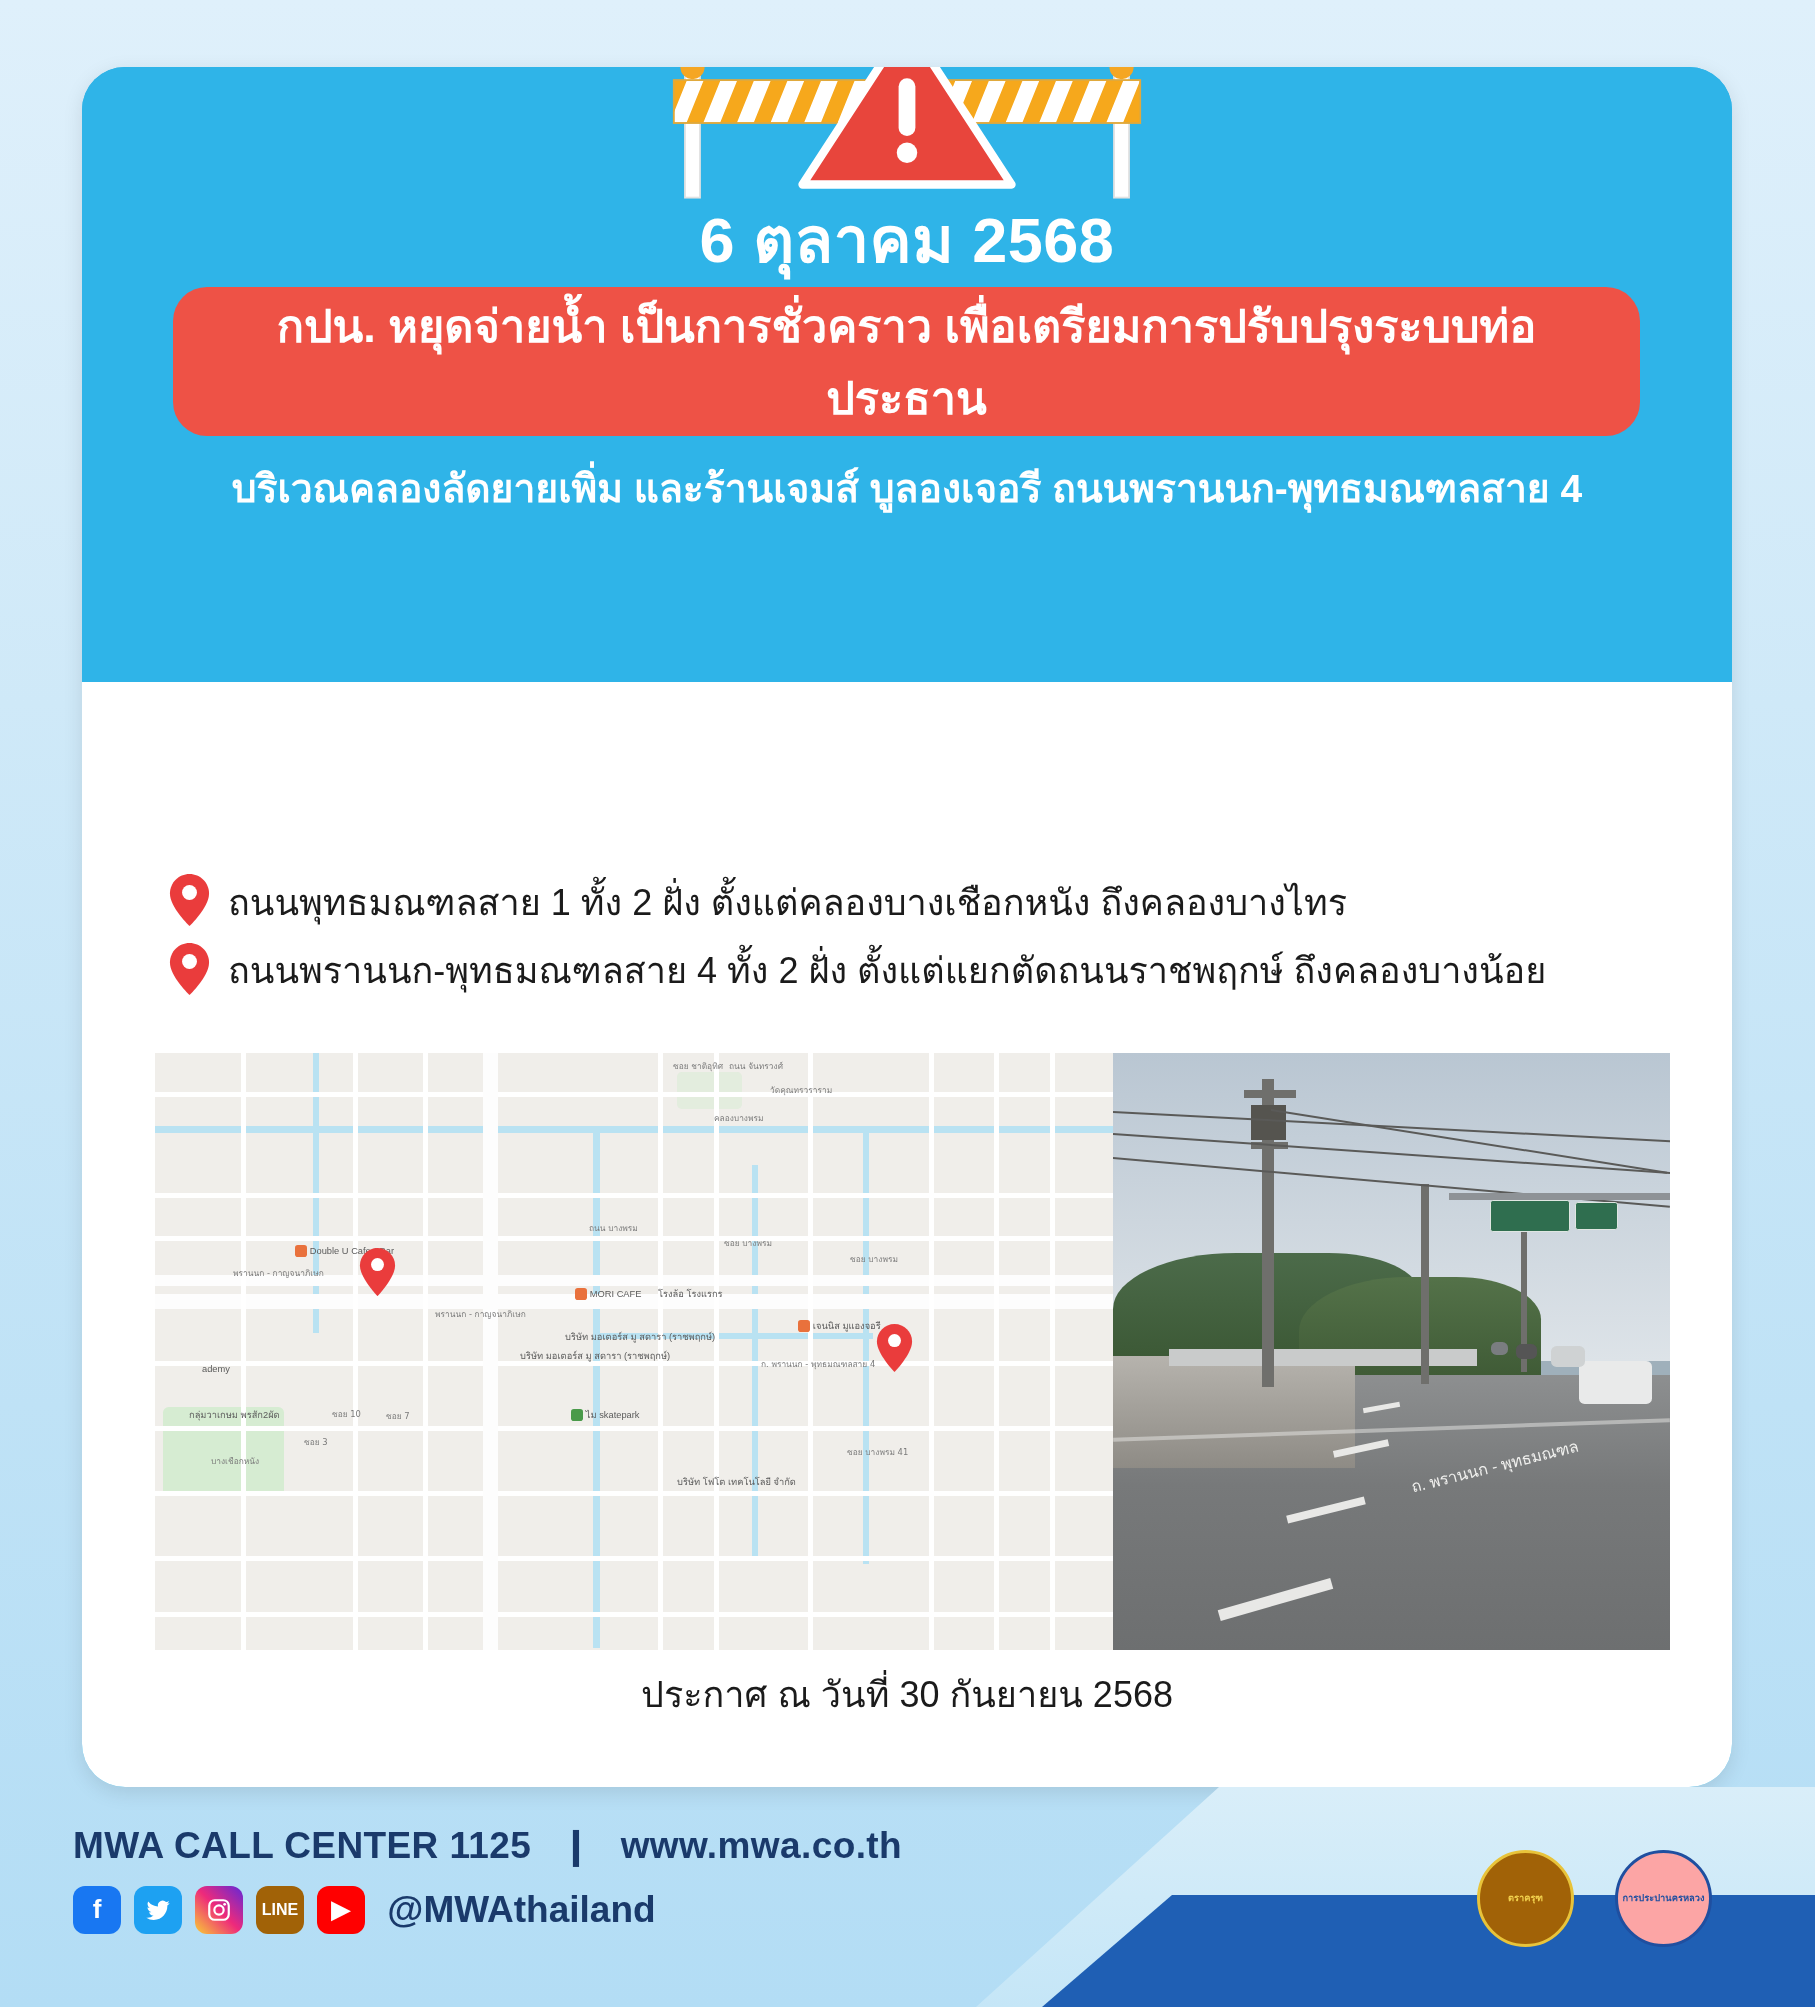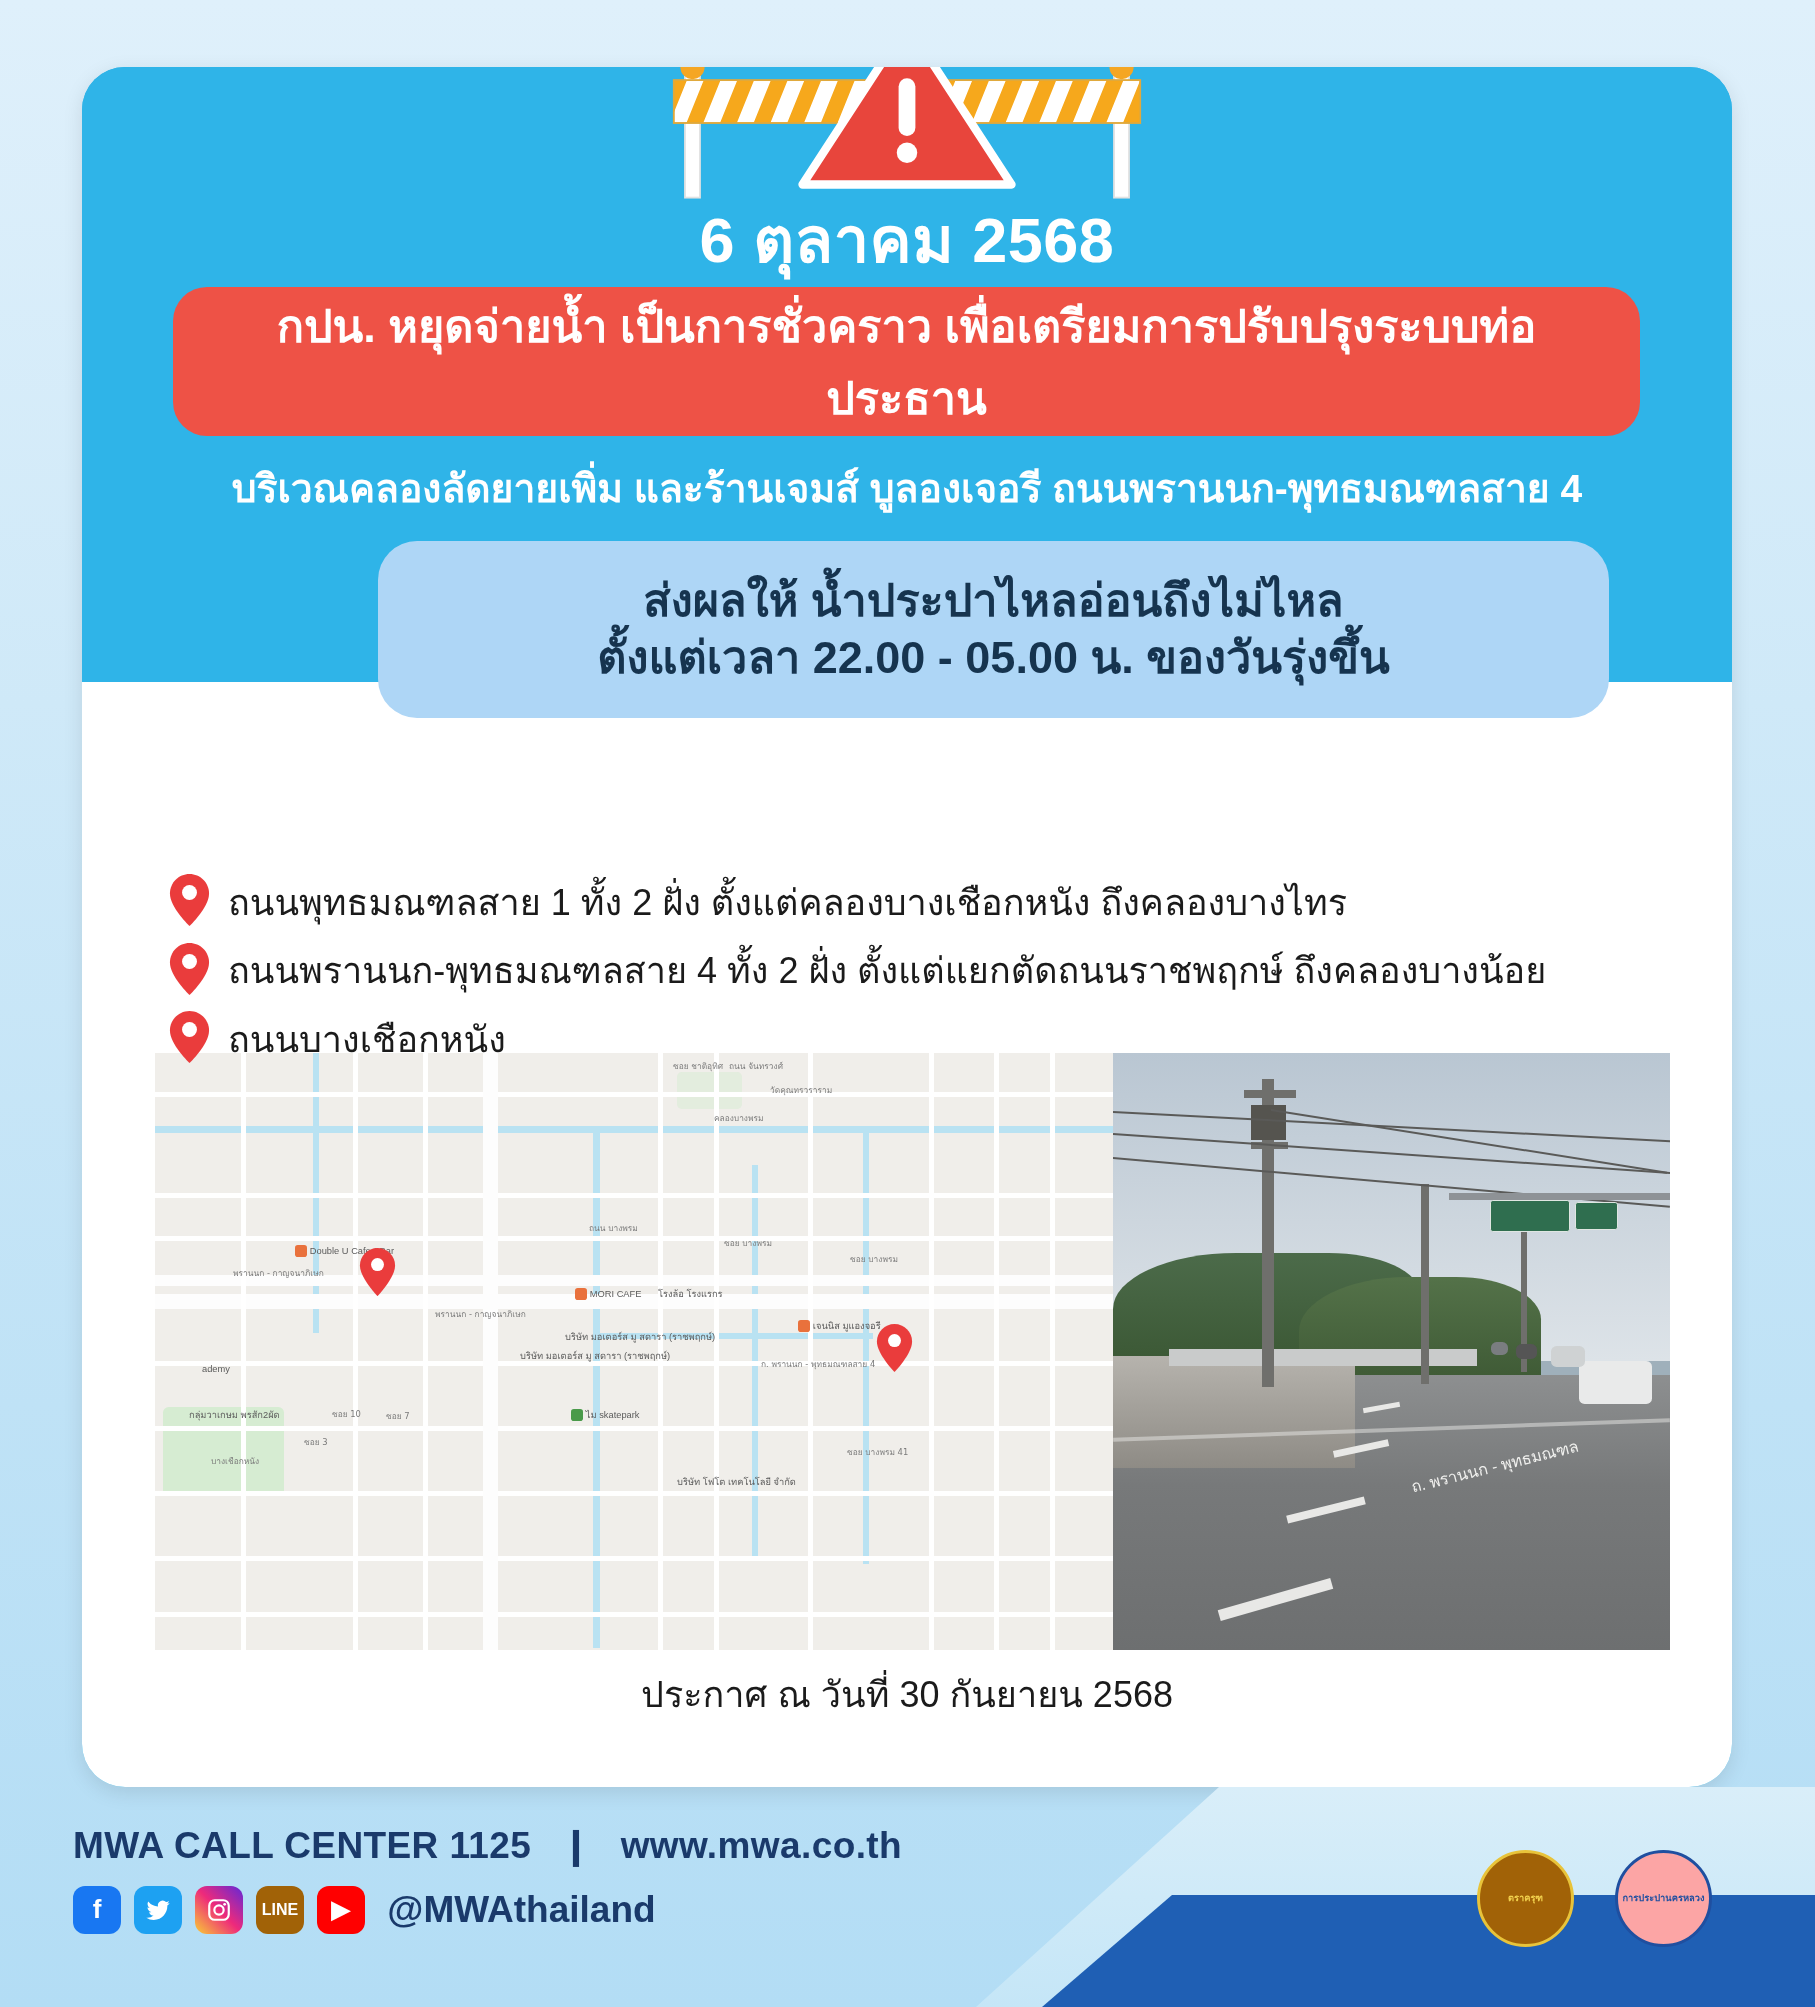--- a/index.html
+++ b/index.html
@@ -259,52 +259,39 @@
   <div class="card-bottom"></div>
 
   <div class="date-title">6 ตุลาคม 2568</div>
 
   <div class="red-banner">
     <span>กปน. หยุดจ่ายน้ำ เป็นการชั่วคราว เพื่อเตรียมการปรับปรุงระบบท่อประธาน</span>
   </div>
 
   <div class="sub-location">บริเวณคลองลัดยายเพิ่ม และร้านเจมส์ บูลองเจอรี ถนนพรานนก-พุทธมณฑลสาย 4</div>
 
-  <div class="info-box">
-    <div class="info-line1">ส่งผลให้ น้ำประปาไหลอ่อนถึงไม่ไหล</div>
-    <div class="info-line2">ตั้งแต่เวลา 22.00 - 05.00 น. ของวันรุ่งขึ้น</div>
-  </div>
 
   <div class="loc-list">
     <div class="loc-item">
       <span class="pin">
         <svg viewBox="0 0 46 58" width="43" height="54" aria-hidden="true">
           <path d="M23 1C11.4 1 2 10.4 2 22c0 15 21 35 21 35s21-20 21-35C44 10.4 34.6 1 23 1z" fill="#ea3c3c"></path>
           <circle cx="23" cy="21" r="8" fill="#ffffff"></circle>
         </svg>
       </span>
       <span class="loc-text">ถนนพุทธมณฑลสาย 1 ทั้ง 2 ฝั่ง ตั้งแต่คลองบางเชือกหนัง ถึงคลองบางไทร</span>
     </div>
     <div class="loc-item">
       <span class="pin">
         <svg viewBox="0 0 46 58" width="43" height="54" aria-hidden="true">
           <path d="M23 1C11.4 1 2 10.4 2 22c0 15 21 35 21 35s21-20 21-35C44 10.4 34.6 1 23 1z" fill="#ea3c3c"></path>
           <circle cx="23" cy="21" r="8" fill="#ffffff"></circle>
         </svg>
       </span>
       <span class="loc-text">ถนนพรานนก-พุทธมณฑลสาย 4 ทั้ง 2 ฝั่ง ตั้งแต่แยกตัดถนนราชพฤกษ์ ถึงคลองบางน้อย</span>
-    </div>
-    <div class="loc-item">
-      <span class="pin">
-        <svg viewBox="0 0 46 58" width="43" height="54" aria-hidden="true">
-          <path d="M23 1C11.4 1 2 10.4 2 22c0 15 21 35 21 35s21-20 21-35C44 10.4 34.6 1 23 1z" fill="#ea3c3c"></path>
-          <circle cx="23" cy="21" r="8" fill="#ffffff"></circle>
-        </svg>
-      </span>
-      <span class="loc-text">ถนนบางเชือกหนัง</span>
     </div>
   </div>
 
   <div class="images">
 
     <div class="map-img">
 
       <div class="mp-block" style="left:0;top:0;width:100%;height:100%;background:#f0eeea;"></div>
       <div class="mp-green" style="left:7.5px;top:354px;width:121px;height:89px;border-radius:5.6px;"></div>
       <div class="mp-green" style="left:522px;top:18.6px;width:65px;height:37px;border-radius:4.7px;opacity:.5;"></div>

